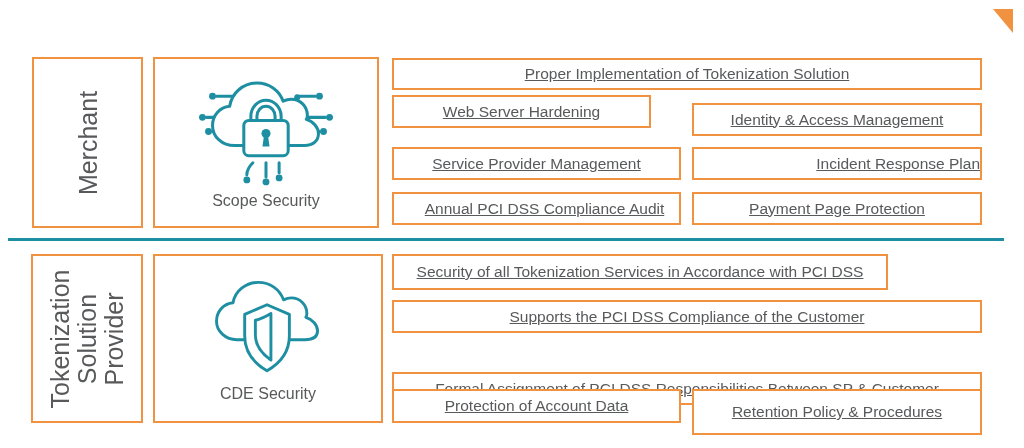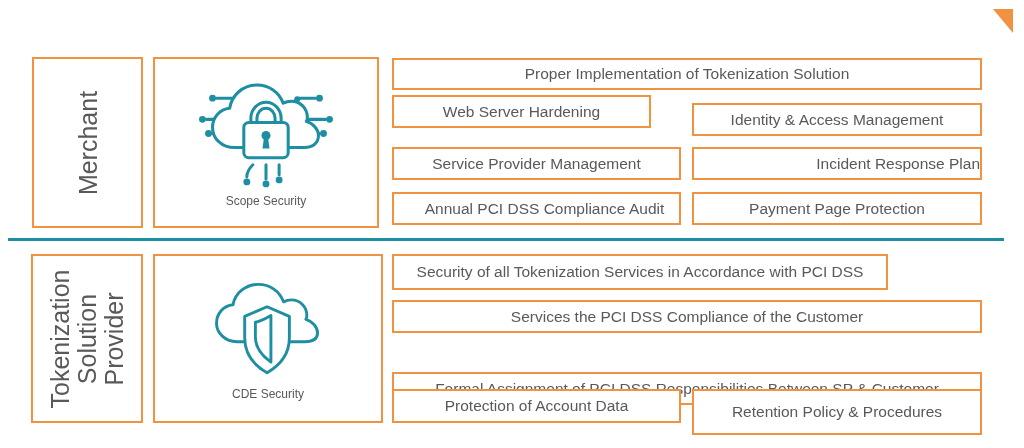--- a/index.html
+++ b/index.html
@@ -28,27 +28,27 @@
     transform:translate(-50%,-50%) rotate(-90deg);
     font-size:25px;line-height:1.08;color:var(--text-gray);text-align:center;}
   .rot-single{white-space:nowrap;}
   .rot-multi{width:190px;}
 
   
   .category-box{position:absolute;border:2px solid var(--orange);background:var(--background);
     display:flex;flex-direction:column;align-items:center;justify-content:center;}
   .cat-scope{left:153px;top:57px;width:226px;height:171px;}
   .cat-cde{left:153px;top:254px;width:230px;height:169px;}
-  .category-label{font-size:12px;color:var(--text-gray);margin-top:2px;}
+  .category-label{font-size:16px;color:var(--text-gray);margin-top:2px;}
   .icon-svg{display:block;color:var(--teal);}
 
   
   .item{position:absolute;border:2px solid var(--orange);background:var(--background);
     display:flex;align-items:center;justify-content:center;
-    font-size:15.5px;color:var(--text-gray);white-space:nowrap;}
+    font-size:15.5px;color:var(--text-gray);white-space:nowrap;text-decoration:underline;}
   .i-t1{left:392px;top:58px;width:590px;height:32px;}
   .i-t2{left:392px;top:95px;width:259px;height:33px;}
   .i-t3{left:692px;top:103px;width:290px;height:33px;}
   .i-t4{left:392px;top:147px;width:289px;height:33px;}
   .i-t5{left:692px;top:147px;width:290px;height:33px;justify-content:flex-end;}
   .i-t6{left:392px;top:192px;width:289px;height:33px;padding-left:16px;}
   .i-t7{left:692px;top:192px;width:290px;height:33px;}
   .i-b1{left:392px;top:254px;width:496px;height:36px;}
   .i-b2{left:392px;top:300px;width:590px;height:33px;}
   .i-b3{left:392px;top:344px;width:590px;height:33px;margin-top:28px;}
@@ -140,21 +140,21 @@
       <path fill="#FFFFFF" d="M69,30 L92,40 V62 C92,78 83,90 69,98 C55,90 46,78 46,62 V40 Z"></path>
       <path d="M73,39 C68,42 62,45 57,46 V61 C57,71 63,80 73,87 Z"></path>
     </svg>
     <div class="category-label">CDE Security</div>
   </div>
 
   <div class="item i-b1">
     <span>Security of all Tokenization Services in Accordance with PCI DSS</span>
   </div>
   <div class="item i-b2">
-    <span>Services the PCI DSS Compliance of the Customer</span>
+    <span>Supports the PCI DSS Compliance of the Customer</span>
   </div>
   <div class="item i-b3">
     <span>Formal Assignment of PCI DSS Responsibilities Between SP &amp; Customer</span>
   </div>
   <div class="item i-b4">
     <span>Protection of Account Data</span>
   </div>
   <div class="item i-b5">
     <span>Retention Policy &amp; Procedures</span>
   </div>

